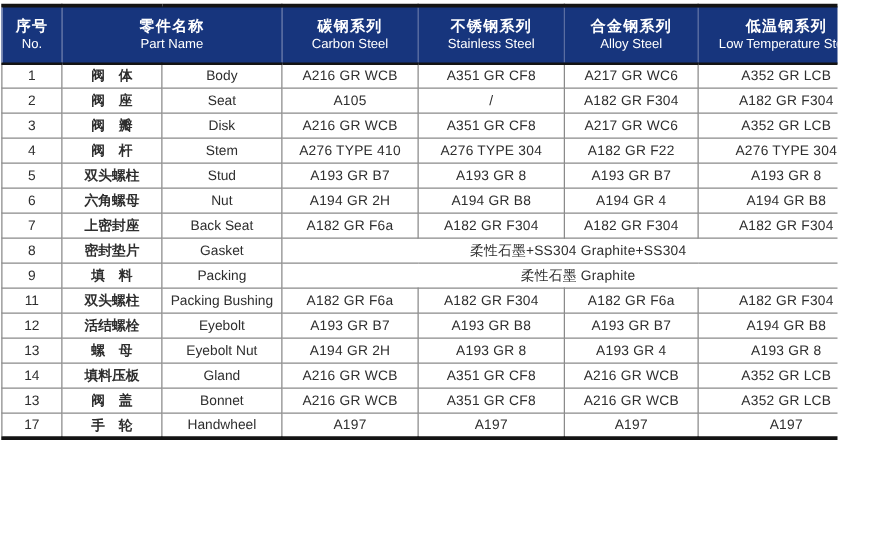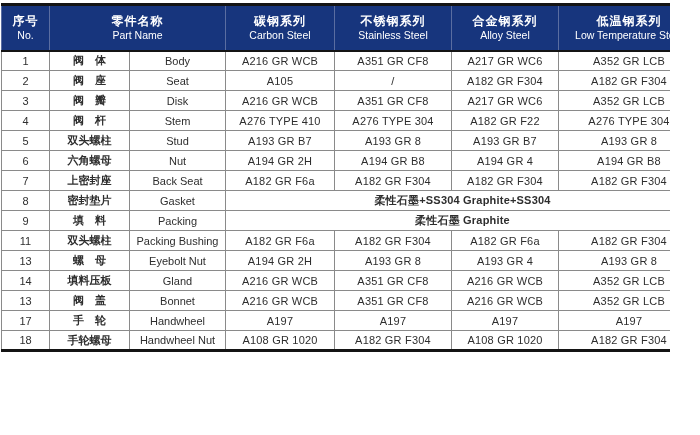--- a/index.html
+++ b/index.html
@@ -35,21 +35,21 @@
   .hd-en{font-size:10.5px;font-weight:400;line-height:1.25;}
   tbody td{
     height:20px;text-align:center;vertical-align:middle;
     border:1px solid var(--grid);
     font-size:11px;color:var(--body-text);
     overflow:hidden;white-space:nowrap;
   }
   td.c-cn{font-weight:700;font-size:11px;}
   td.c-no{font-weight:400;}
   td.c-mat{font-weight:400;letter-spacing:0.2px;}
-  td.merged{font-weight:700;}
+  td.merged{font-weight:400;}
 </style>
 </head>
 <body>
 
 <div class="sheet">
   <table class="spec">
     <colgroup>
       <col style="width:48px">
       <col style="width:80px">
       <col style="width:96px">
@@ -165,20 +165,29 @@
         <tr>
           <td class="c-no">11</td>
           <td class="c-cn">双头螺柱</td>
           <td class="c-en">Packing Bushing</td>
           <td class="c-mat">A182 GR F6a</td>
           <td class="c-mat">A182 GR F304</td>
           <td class="c-mat">A182 GR F6a</td>
           <td class="c-mat">A182 GR F304</td>
         </tr>
         <tr>
+          <td class="c-no">12</td>
+          <td class="c-cn">活结螺栓</td>
+          <td class="c-en">Eyebolt</td>
+          <td class="c-mat">A193 GR B7</td>
+          <td class="c-mat">A193 GR B8</td>
+          <td class="c-mat">A193 GR B7</td>
+          <td class="c-mat">A194 GR B8</td>
+        </tr>
+        <tr>
           <td class="c-no">13</td>
           <td class="c-cn">螺　母</td>
           <td class="c-en">Eyebolt Nut</td>
           <td class="c-mat">A194 GR 2H</td>
           <td class="c-mat">A193 GR 8</td>
           <td class="c-mat">A193 GR 4</td>
           <td class="c-mat">A193 GR 8</td>
         </tr>
         <tr>
           <td class="c-no">14</td>
@@ -199,25 +208,16 @@
           <td class="c-mat">A352 GR LCB</td>
         </tr>
         <tr>
           <td class="c-no">17</td>
           <td class="c-cn">手　轮</td>
           <td class="c-en">Handwheel</td>
           <td class="c-mat">A197</td>
           <td class="c-mat">A197</td>
           <td class="c-mat">A197</td>
           <td class="c-mat">A197</td>
-        </tr>
-        <tr>
-          <td class="c-no">18</td>
-          <td class="c-cn">手轮螺母</td>
-          <td class="c-en">Handwheel Nut</td>
-          <td class="c-mat">A108 GR 1020</td>
-          <td class="c-mat">A182 GR F304</td>
-          <td class="c-mat">A108 GR 1020</td>
-          <td class="c-mat">A182 GR F304</td>
         </tr>
       </tbody>
   </table>
 </div>
 
 </body></html>

